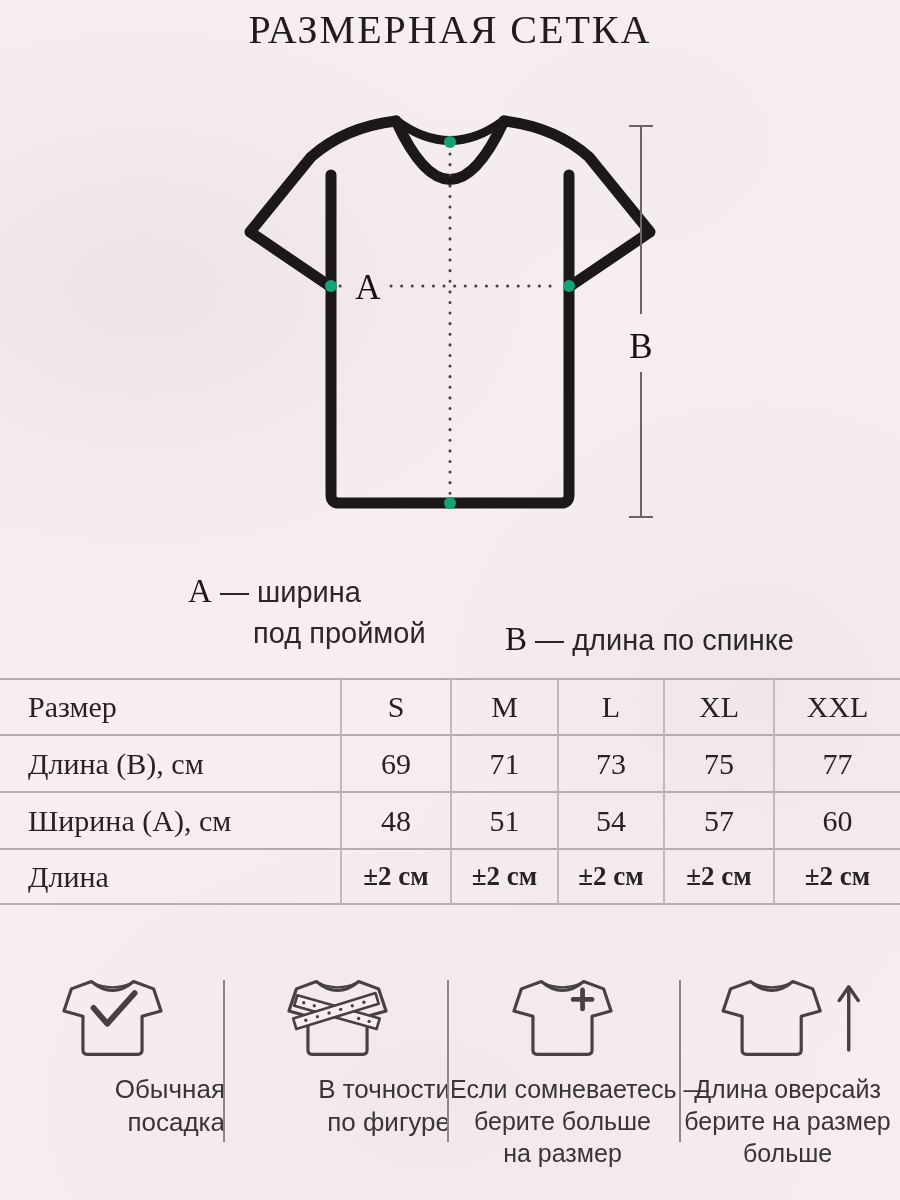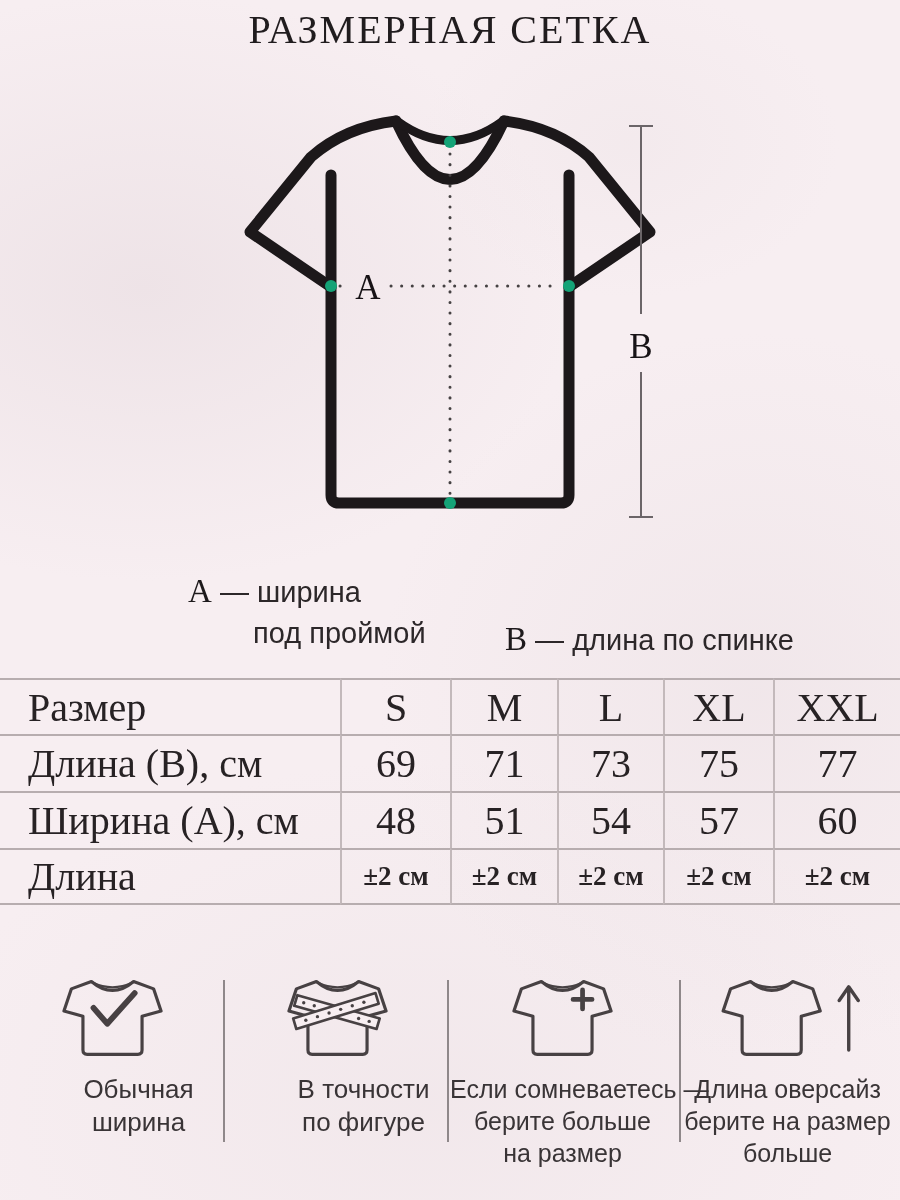--- a/index.html
+++ b/index.html
@@ -28,33 +28,33 @@
   #legend-a2{left:253px;top:617px;}
   #legend-b{left:505px;top:581px;margin-top:40px;}
 
   .size-table{
     position:absolute;left:0;top:678px;width:900px;
     display:grid;grid-template-columns:340px 110px 107px 106px 110px 127px;
     grid-template-rows:56px 57px 57px 57px;
   }
   .cell{
     display:flex;align-items:center;justify-content:center;
-    border-top:2px solid #b7adaf;font-size:40px;color:#272224;
+    border-top:2px solid #b7adaf;font-size:30px;color:#272224;
   }
   .cell.vline{border-left:2px solid #c3b9bb;}
   .cell.row-label{justify-content:flex-start;padding-left:28px;}
   .cell.last-row{border-bottom:2px solid #b7adaf;}
   .cell.tol{font-size:27px;font-weight:bold;}
 
   .tip{position:absolute;top:956px;width:225px;}
   #tip-0{left:0;} #tip-1{left:225px;} #tip-2{left:450px;} #tip-3{left:675px;}
   .tip-icon{display:block;margin:16px auto 2px auto;}
   .tip-caption{margin-top:6px;font-family:"Liberation Sans","DejaVu Sans",sans-serif;
     font-size:26px;line-height:33px;color:#393436;text-align:center;white-space:nowrap;}
-  .tip-caption.align-left{text-align:center;padding-left:52px;}
+  .tip-caption.align-left{text-align:right;padding-left:52px;}
   #tip-2 .tip-caption,#tip-3 .tip-caption{font-size:25px;line-height:32px;}
   .tip-divider{position:absolute;top:980px;width:2px;height:162px;background:#8f888a;}
   #divider-0{left:223px;} #divider-1{left:447px;} #divider-2{left:679px;}
 </style>
 </head>
 <body>
 
 <div class="page">
 
   <h1 class="title">РАЗМЕРНАЯ СЕТКА</h1>
@@ -135,21 +135,21 @@
   <div id="tip-0" class="tip">
     <svg class="tip-icon" width="127" height="95" viewBox="0 0 120 90">
       <g fill="none" stroke="#474143" stroke-width="3" stroke-linejoin="round" stroke-linecap="round">
         <path d="M40,9 Q60,26 80,9 L99,16 L106,37 L88,42 L88,74 Q88,78 84,78 L36,78 Q32,78 32,74 L32,42 L14,37 L21,16 Z"></path>
         <path stroke-width="2.2" d="M41,10 Q60,19 79,10"></path>
         <path stroke-width="5.5" d="M42,34 L55,49 L81,20"></path>
       </g>
     </svg>
     <div class="tip-caption align-left">
       <div>Обычная</div>
-      <div>ширина</div>
+      <div>посадка</div>
     </div>
   </div>
 
   <div id="tip-1" class="tip">
     <svg class="tip-icon" width="127" height="95" viewBox="0 0 120 90">
       <g fill="none" stroke="#474143" stroke-width="3" stroke-linejoin="round" stroke-linecap="round">
         <path d="M40,9 Q60,26 80,9 L99,16 L106,37 L88,42 L88,74 Q88,78 84,78 L36,78 Q32,78 32,74 L32,42 L14,37 L21,16 Z"></path>
         <path stroke-width="2.2" d="M41,10 Q60,19 79,10"></path>
       </g>
       <g>

